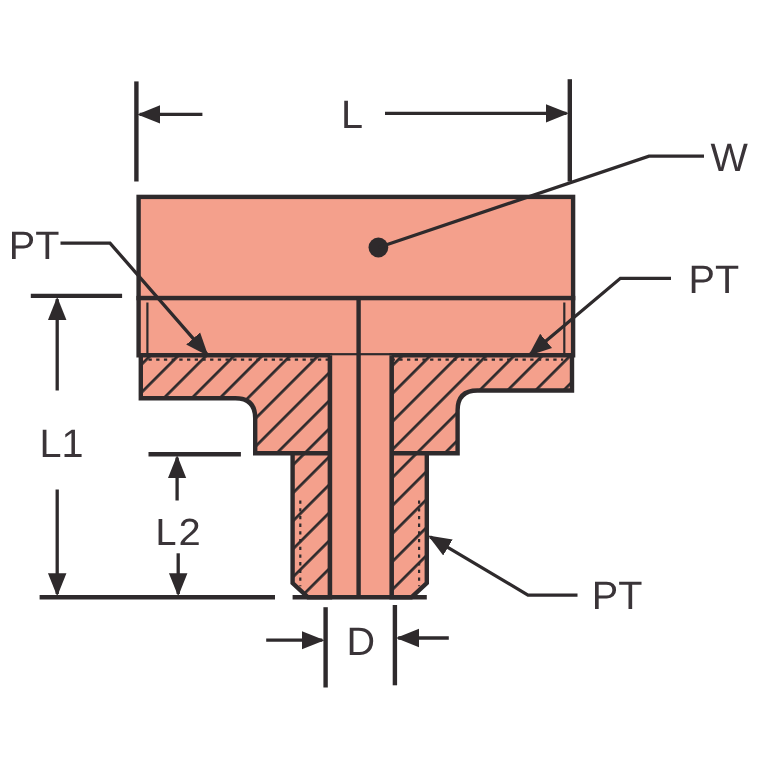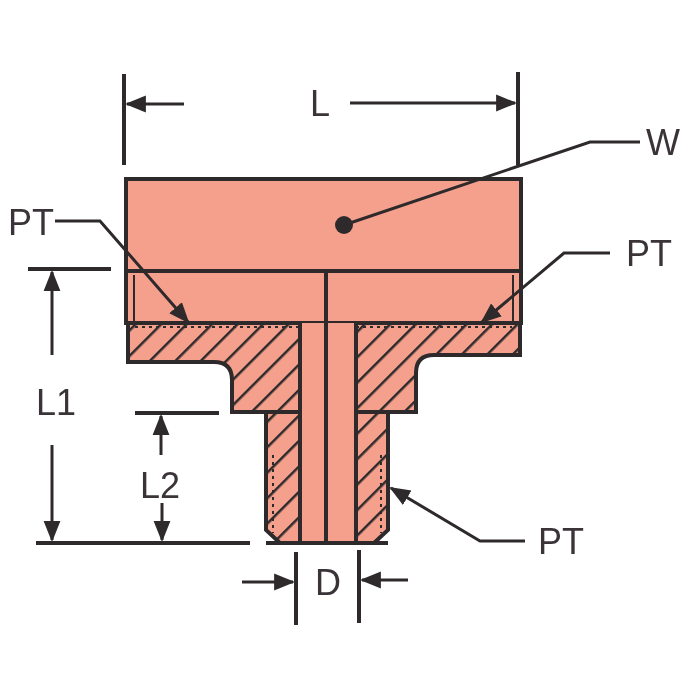--- a/index.html
+++ b/index.html
@@ -85,15 +85,15 @@
       <line x1="408" y1="580" x2="362" y2="580" stroke="#2e2a2c" stroke-width="3" marker-end="url(#arr)"></line>
     </g>
   </svg>
 
   <span class="lbl" style="left:310px; top:86px;">L</span>
   <span class="lbl" style="left:646px; top:125px;">W</span>
   <span class="lbl" style="left:8px; top:205px;">PT</span>
   <span class="lbl" style="left:626px; top:236px;">PT</span>
   <span class="lbl" style="left:538px; top:524px;">PT</span>
   <span class="lbl" style="left:36px; top:385px;">L1</span>
-  <span class="lbl" style="left:140px; top:468px;">L2</span>
+  <span class="lbl" style="left:140px; top:468px;font-family:Liberation Mono, monospace;">L2</span>
   <span class="lbl" style="left:315px; top:565px;">D</span>
 </div>
 
 </body></html>

